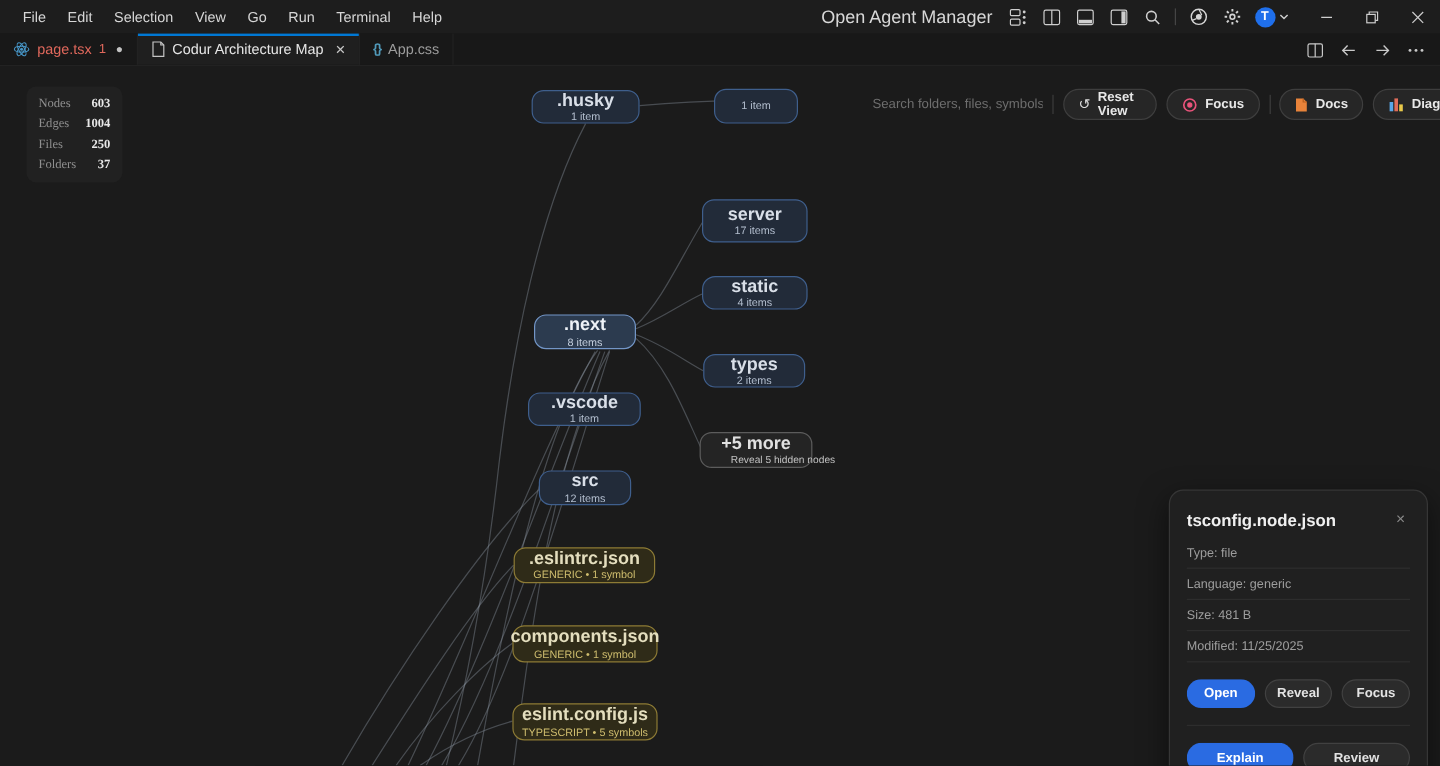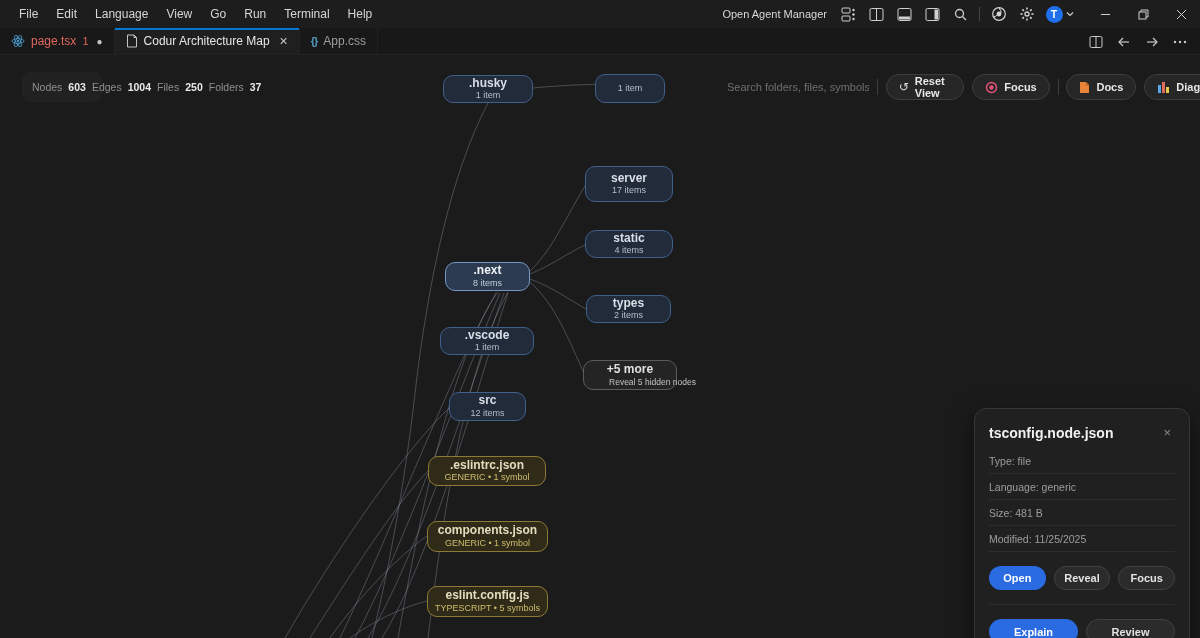--- a/index.html
+++ b/index.html
@@ -6,21 +6,21 @@
   html,body { width:1200px; height:638px; overflow:hidden; background:#1a1a1a;
     font-family:"Liberation Sans","DejaVu Sans",sans-serif; -webkit-font-smoothing:antialiased; }
 
   
   .titlebar { position:absolute; top:0; left:0; width:1200px; height:28px;
     background:#1d1d1d; display:flex; align-items:center; color:#cfcfcf; font-size:12px; z-index:30;}
   .menu-bar { display:flex; align-items:center; height:100%; padding-left:10px; }
   .menu-item { padding:0 9px; height:100%; display:flex; align-items:center; cursor:default; color:#d6d6d6;}
   .win-title { position:absolute; left:0; right:0; text-align:center; color:#bdbdbd; font-size:11.5px; pointer-events:none;}
   .tb-right { position:absolute; right:0; top:0; height:28px; display:flex; align-items:center; gap:2px; }
-  .agent-label { color:#d8d8d8; font-size:11px; margin-right:6px; }
+  .agent-label { color:#d8d8d8; font-size:15px; margin-right:6px; }
   .tb-icon { width:26px; height:22px; display:flex; align-items:center; justify-content:center; color:#cfcfcf; border-radius:4px;}
   .tb-divider { width:1px; height:14px; background:#454545; margin:0 4px; }
   .avatar { width:17px; height:17px; border-radius:50%; background:#1f6feb; color:#fff; font-size:10.5px;
     font-weight:700; display:flex; align-items:center; justify-content:center; }
   .win-controls { display:flex; height:28px; margin-left:6px;}
   .win-btn { width:38px; height:28px; display:flex; align-items:center; justify-content:center; color:#cfcfcf; }
 
   
   .tabbar { position:absolute; top:28px; left:0; width:1200px; height:27px; background:#181818;
     display:flex; align-items:stretch; z-index:30; border-bottom:1px solid #222;}
@@ -37,34 +37,34 @@
   .nav-ico { width:24px; height:22px; display:flex; align-items:center; justify-content:center; border-radius:4px; font-size:14px;}
 
   
   .editor { position:absolute; top:55px; left:0; width:1200px; height:583px; background:#1b1b1b; overflow:hidden;}
   svg.edges { position:absolute; inset:0; }
   .edge { fill:none; stroke:rgba(148,158,172,0.38); stroke-width:1; }
   .arrow { fill:rgba(190,198,210,0.8); }
 
   .gnode { position:absolute; border-radius:10px; border:1px solid; display:flex; flex-direction:column;
     align-items:center; justify-content:center; gap:1px; white-space:nowrap; cursor:pointer;}
-  .gnode .t { font-size:12px; font-weight:700; line-height:1.15;}
+  .gnode .t { font-size:15px; font-weight:700; line-height:1.15;}
   .gnode .s { font-size:9px; line-height:1.1;}
   .gnode.folder { background:#222b39; border-color:#3f5f8d; }
   .gnode.folder .t { color:#d9dfe8; } .gnode.folder .s { color:#b4bfcf; }
   .gnode.folder-active { background:#2c3b4f; border-color:#7396c7; }
   .gnode.folder-active .t { color:#eef2f7; } .gnode.folder-active .s { color:#c3cedd; }
   .gnode.file { background:#2f2b18; border-color:#8d7b35; }
   .gnode.file .t { color:#e4debe; } .gnode.file .s { color:#cfbd6e; }
   .gnode.more { background:#242424; border-color:#5c5c5c; }
   .gnode.more .t { color:#e0e0e0; } .gnode.more .s { color:#c2c2c2; font-size:8.5px;margin-left:45px;}
 
   
   .stats { position:absolute; left:22px; top:17px; width:80px; background:#212121; border-radius:8px;
-    padding:9px 10px; display:flex; gap:6px; }
+    padding:9px 10px; display:flex; flex-direction:column; gap:6px;font-family:Liberation Serif, serif; }
   .stat-row { display:flex; justify-content:space-between; gap:6px; font-size:10.5px; }
   .stat-row .lab { color:#8f8f8f; } .stat-row .val { color:#e8e8e8; font-weight:700; }
 
   
   .toolbar { position:absolute; top:18px; left:727px; height:28px; display:flex; align-items:center; gap:8px;}
   .search-input { width:148px; background:transparent; border:none; outline:none; color:#cfcfcf; font-size:11px;}
   .search-input::placeholder { color:#6e6e6e; }
   .vdiv { width:1px; height:16px; background:#3d3d3d; }
   .pill { display:flex; align-items:center; gap:6px; height:26px; padding:0 12px; border-radius:13px;
     background:#262626; border:1px solid #3e3e3e; color:#e8e8e8; font-size:11px; font-weight:700; cursor:pointer;}
@@ -87,21 +87,21 @@
 
   svg.ic { display:block; }
 </style>
 </head>
 <body>
 
 <div class="titlebar">
   <div class="menu-bar">
       <span class="menu-item">File</span>
       <span class="menu-item">Edit</span>
-      <span class="menu-item">Language</span>
+      <span class="menu-item">Selection</span>
       <span class="menu-item">View</span>
       <span class="menu-item">Go</span>
       <span class="menu-item">Run</span>
       <span class="menu-item">Terminal</span>
       <span class="menu-item">Help</span>
     </div>
   <div class="tb-right">
     <span class="agent-label">Open Agent Manager</span>
     <span class="tb-icon">
       <svg class="ic" width="15" height="15" viewBox="0 0 15 15">

